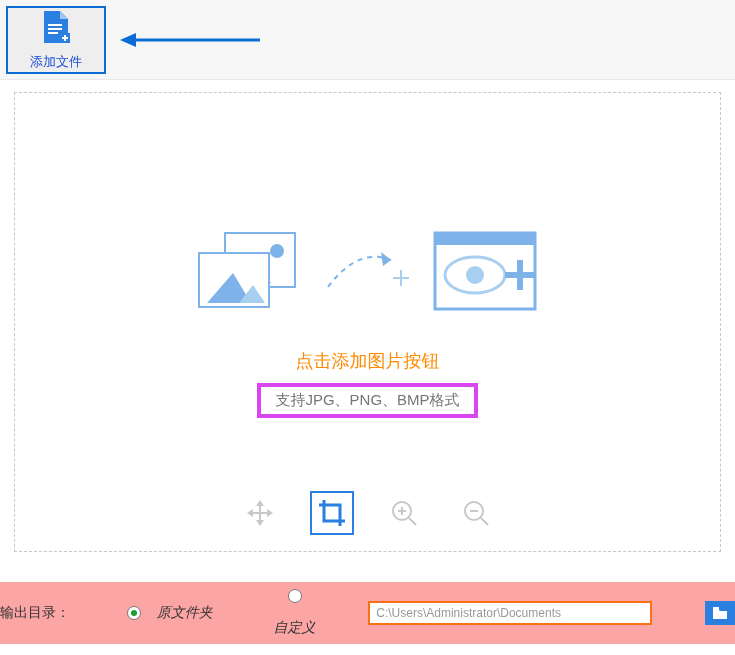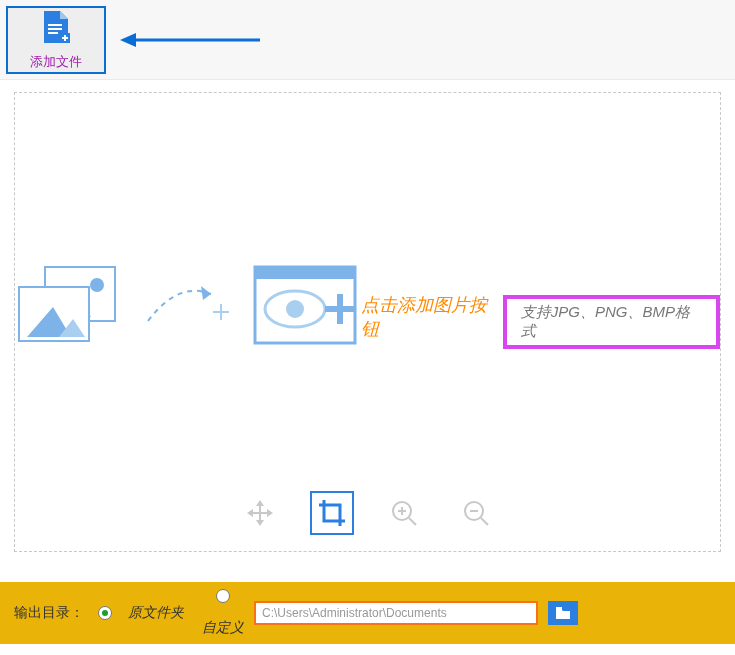--- a/index.html
+++ b/index.html
@@ -2,40 +2,40 @@
 <html><head>
   <meta charset="utf-8">
   <style>
     * { margin: 0; padding: 0; box-sizing: border-box; }
     body { width: 735px; height: 655px; font-family: "Microsoft YaHei", Arial, sans-serif; background: #fff; position: relative; }
     
     .toolbar { height: 80px; background: #f7f7f7; display: flex; align-items: center; padding-left: 6px; border-bottom: 1px solid #eaeaea; }
     
     .add-file-btn { width: 100px; height: 68px; background: #eeeeee; border: 2px solid #0a6dd6; display: flex; flex-direction: column; align-items: center; justify-content: center; cursor: pointer; }
     .add-file-btn .icon-wrap { margin-bottom: 4px; }
-    .add-file-btn .label { font-size: 13px; color: #a21caf; }
+    .add-file-btn .label { font-size: 13px; color: #1d4ed8; }
     
     .arrow-wrap { margin-left: 14px; display: flex; align-items: center; }
     
     .main-area { padding: 12px 14px 0 14px; }
     
-    .dropzone { border: 1px dashed #c8c8c8; height: 460px; display: flex; align-items: center; justify-content: center; position: relative; font-style: italic; }
+    .dropzone { border: 1px dashed #c8c8c8; height: 460px; display: flex; flex-direction: column; align-items: center; justify-content: center; position: relative; }
     
     .illustration { display: flex; align-items: center; gap: 18px; margin-bottom: 28px; }
     
     .main-text { color: #ff8a00; font-size: 18px; margin-bottom: 10px; }
     .sub-text { border: 4px solid #d946ef; padding: 4px 14px; color: #777; font-size: 15px; }
     
     .tool-row { position: absolute; bottom: 16px; display: flex; gap: 28px; align-items: center; }
     .tool-btn { width: 44px; height: 44px; display: flex; align-items: center; justify-content: center; cursor: pointer; }
     .tool-btn.active { border: 2px solid #2a7fe0; }
     
     .spacer { height: 30px; }
     
-    .footer { background: #eab308; height: 62px; display: flex; align-items: center; padding-left: 14px; font-size: 14px; color: #333; gap: 10px; }
+    .footer { background: #fca5a5; height: 62px; display: flex; align-items: center; font-size: 14px; color: #333; gap: 10px; justify-content: space-between; }
     .footer .label { margin-right: 4px; }
     .radio-wrap { display: flex; align-items: center; gap: 16px; cursor: pointer; font-style: italic; }
     .radio { width: 14px; height: 14px; border: 1px solid #777; border-radius: 50%; display: inline-flex; align-items: center; justify-content: center; background: #fff; }
     .radio.checked::after { content: ''; width: 6px; height: 6px; background: #1aa02e; border-radius: 50%; }
     .path-input { width: 284px; height: 24px; border: 2px solid #f97316; background: #fff; padding: 0 6px; font-size: 12px; color: #999; overflow: hidden; white-space: nowrap; display: flex; align-items: center; }
     .folder-btn { width: 30px; height: 24px; background: #2a7fe0; display: flex; align-items: center; justify-content: center; cursor: pointer; }
   </style>
 </head>
 <body>
 

